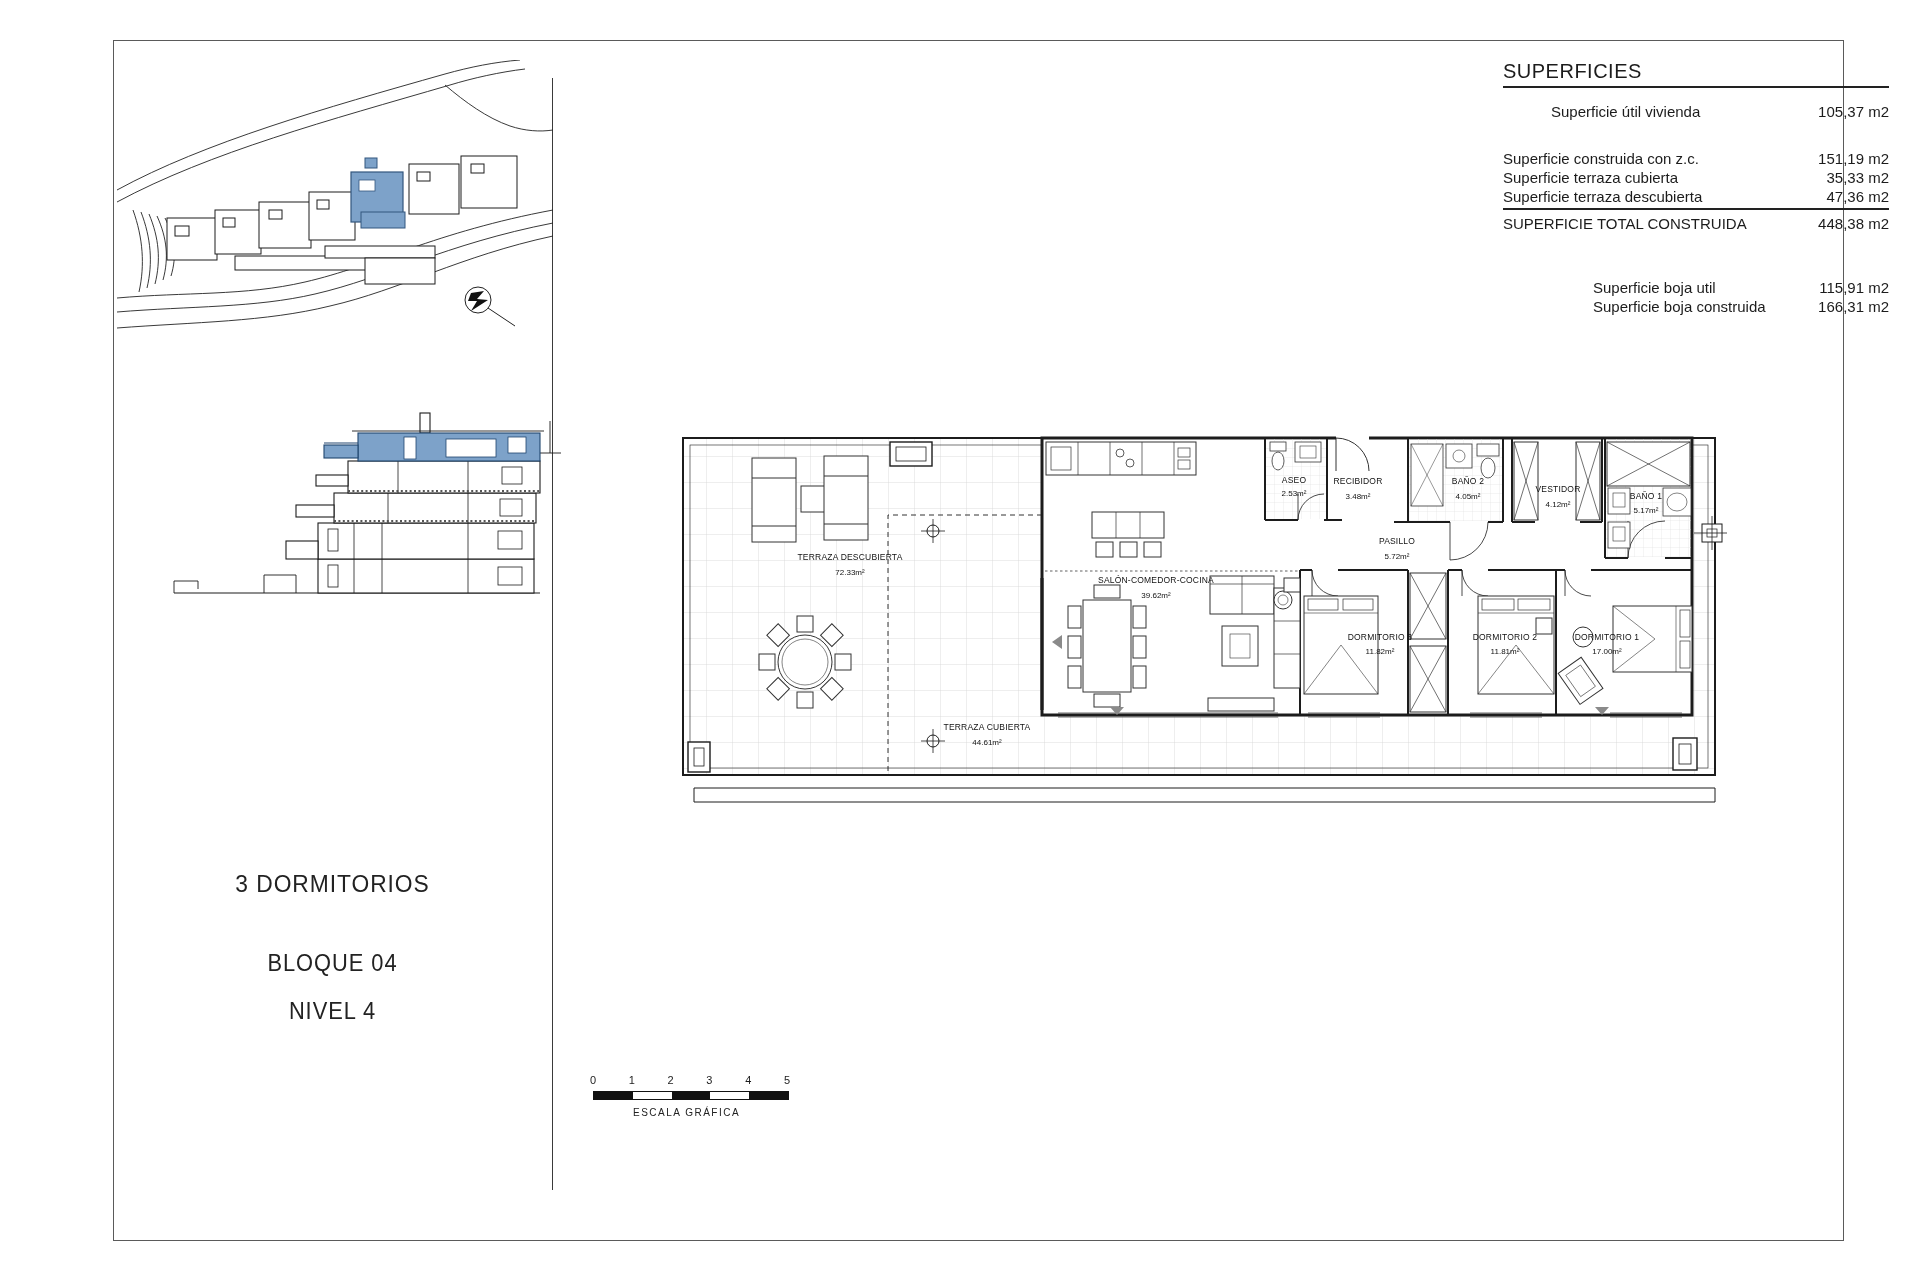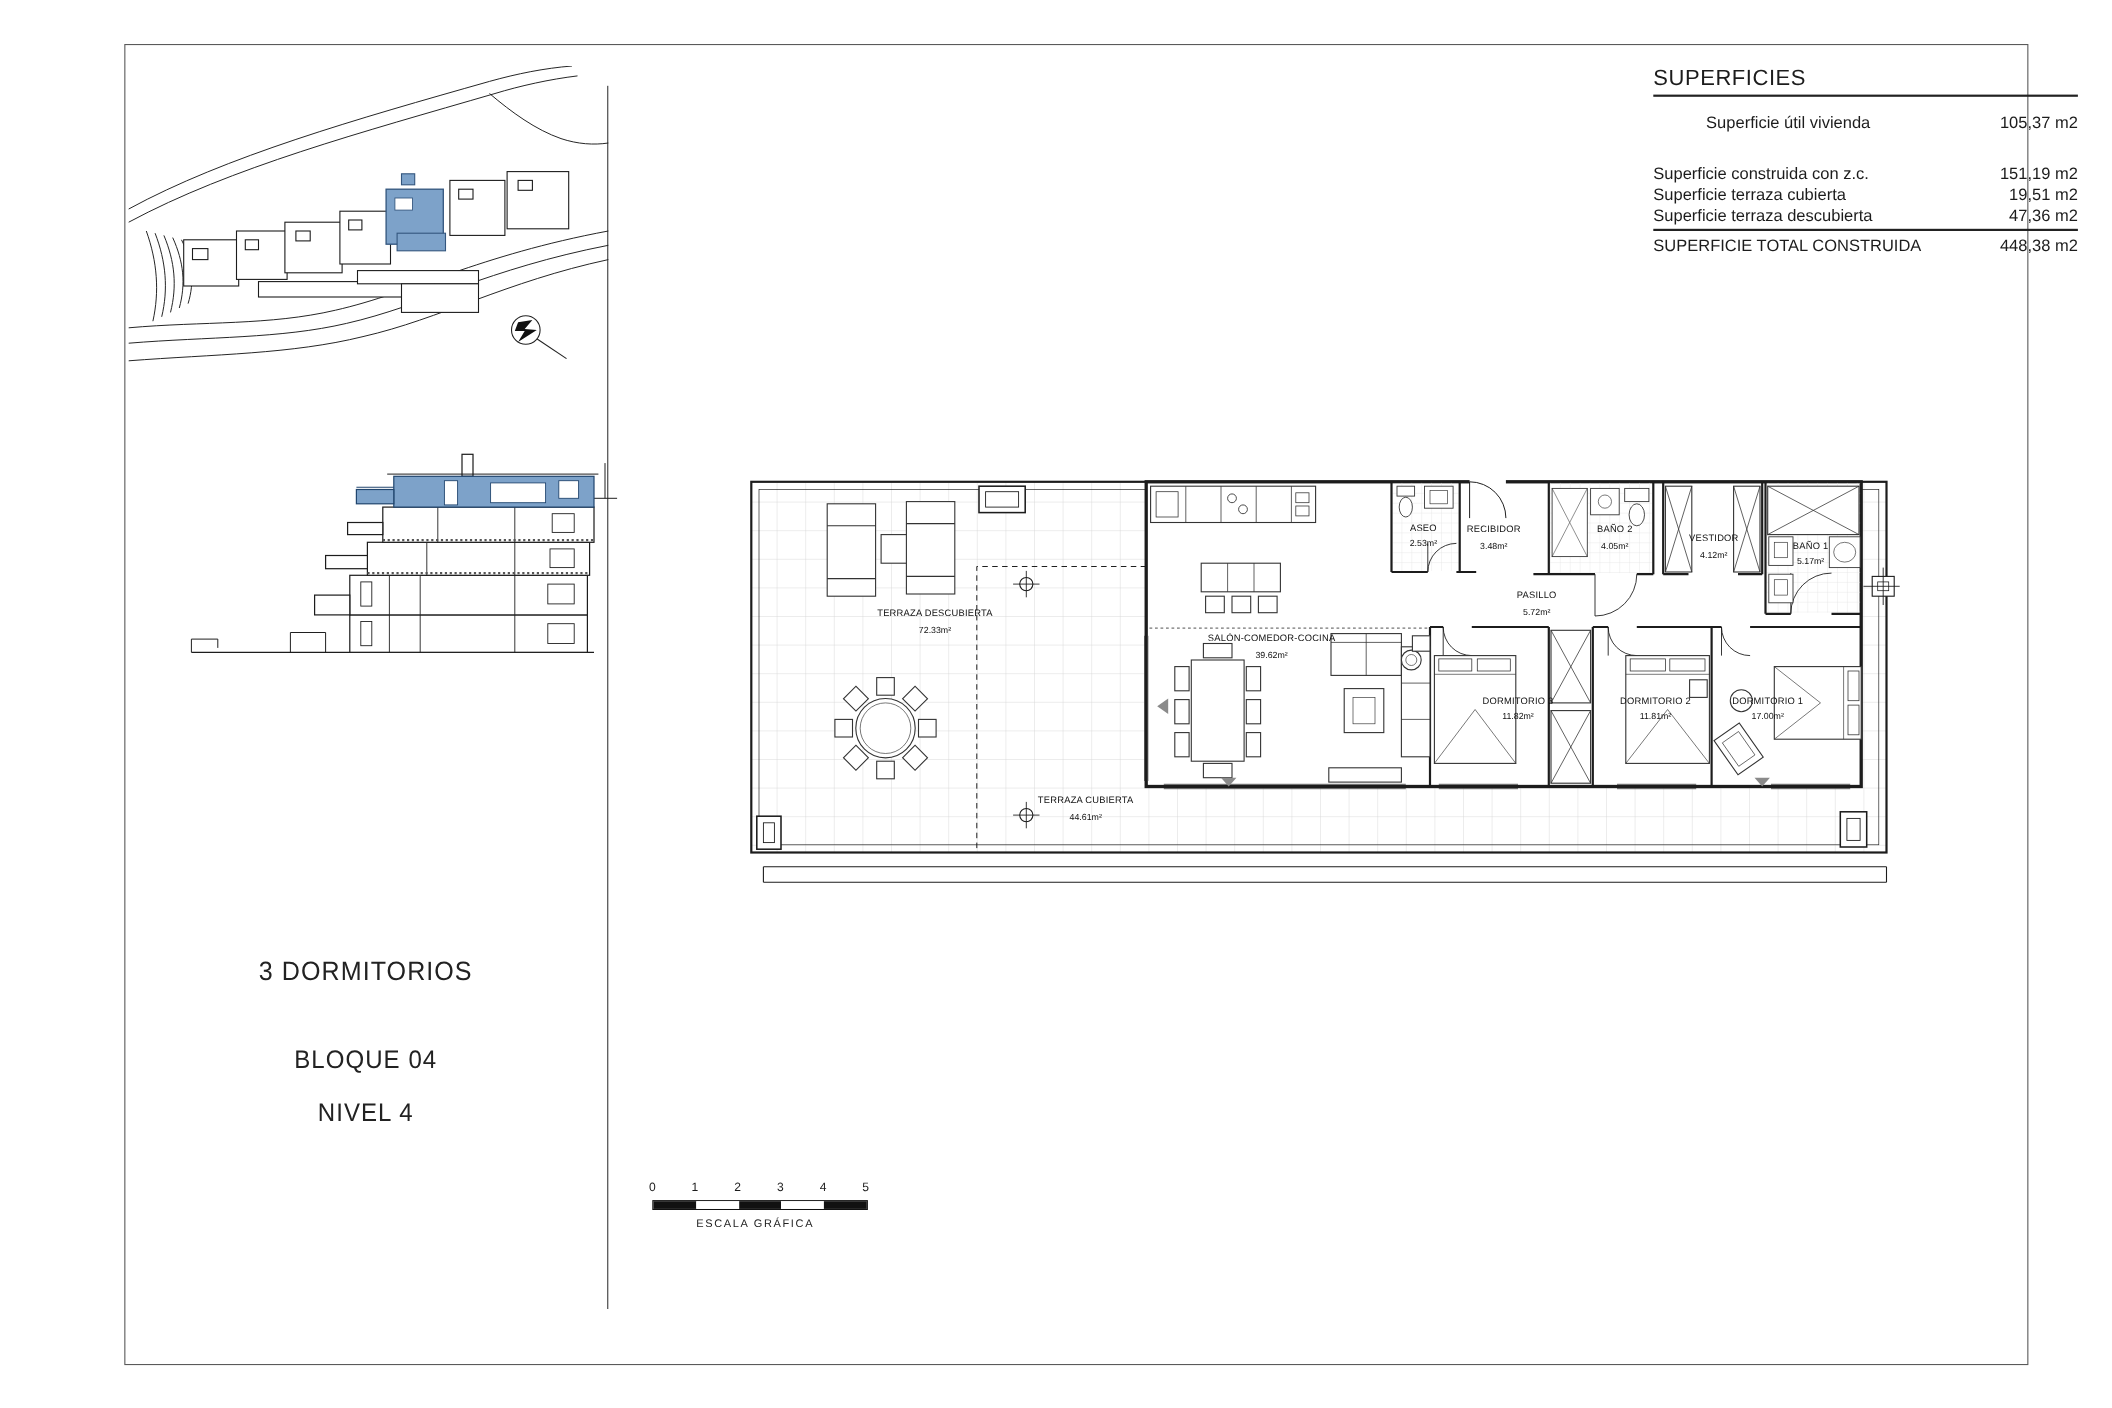--- a/index.html
+++ b/index.html
@@ -164,30 +164,40 @@
       <span>Superficie útil vivienda</span>
       <span>105,37 m2</span>
     </div>
     <div class="grp">
       <div class="row">
         <span>Superficie construida con z.c.</span>
         <span>151,19 m2</span>
       </div>
       <div class="row">
         <span>Superficie terraza cubierta</span>
-        <span>19,51 m2</span>
+        <span>35,33 m2</span>
       </div>
       <div class="row">
         <span>Superficie terraza descubierta</span>
         <span>47,36 m2</span>
       </div>
     </div>
     <div class="total">
       <span>SUPERFICIE TOTAL CONSTRUIDA</span>
       <span>448,38 m2</span>
+    </div>
+    <div class="boja">
+      <div class="row">
+        <span>Superficie boja util</span>
+        <span>115,91 m2</span>
+      </div>
+      <div class="row">
+        <span>Superficie boja construida</span>
+        <span>166,31 m2</span>
+      </div>
     </div>
   </div>
 
   <svg class="abs" style="left:680px;top:430px" width="1050" height="395" viewBox="0 0 1050 395">
     <defs>
       <pattern id="tile" width="26" height="26" patternUnits="userSpaceOnUse">
         <path d="M26,0 H0 V26" fill="none" stroke="#d4d4d4" stroke-width="0.8"></path>
       </pattern>
       <pattern id="btile" width="9" height="9" patternUnits="userSpaceOnUse">
         <path d="M9,0 H0 V9" fill="none" stroke="#e2e2e2" stroke-width="0.7"></path>

